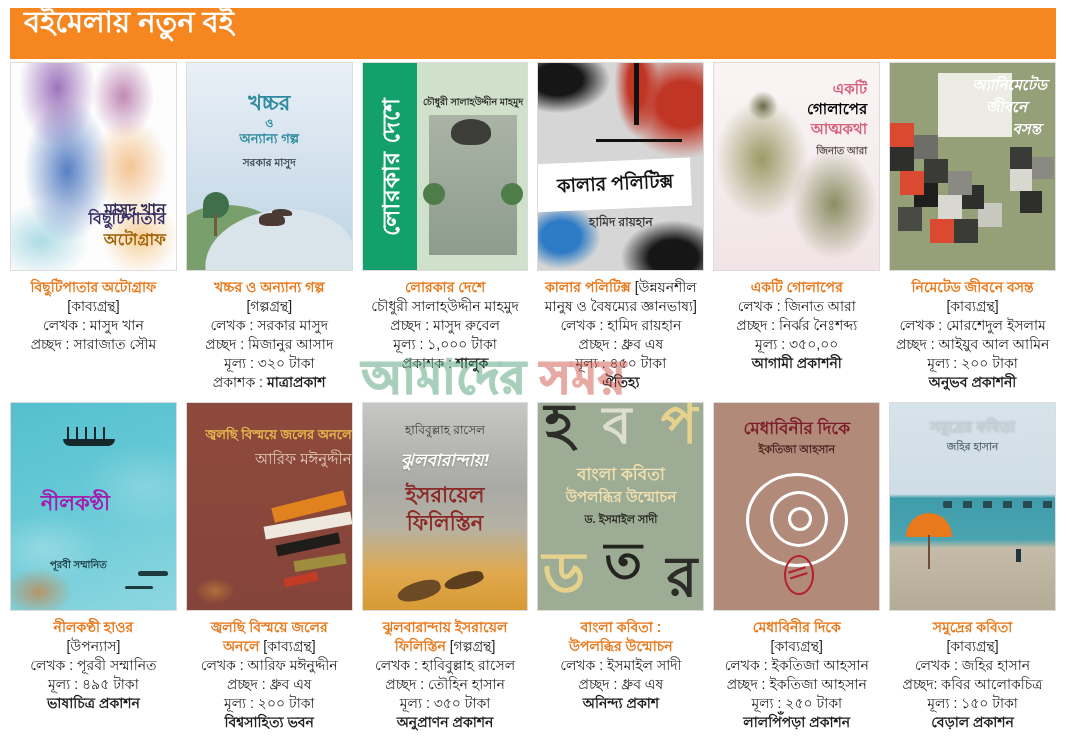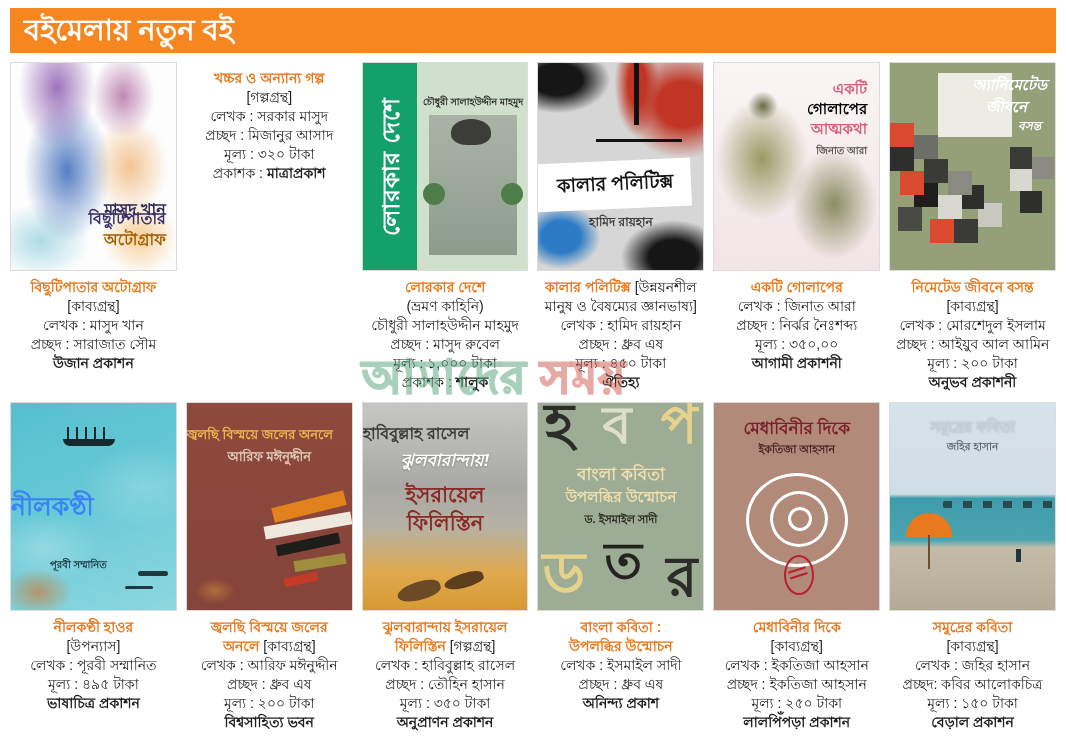--- a/index.html
+++ b/index.html
@@ -1,21 +1,21 @@
 <!DOCTYPE html>
 <html><head>
 <meta charset="utf-8">
 <style>
   html,body{margin:0;padding:0}
   body{width:1066px;height:747px;position:relative;background:#fff;overflow:hidden;
        font-family:"Liberation Sans","DejaVu Sans",sans-serif;}
 
   
-  .banner{position:absolute;left:10px;top:8px;right:10px;height:45px;background:#f6861f;
-          display:flex;align-items:center}
+  .banner{position:absolute;left:10px;top:8px;right:10px;height:51px;background:#f6861f;
+          display:flex;}
   .banner h1{margin:0;padding-left:14px;font-size:29px;font-weight:700;color:#fff;line-height:1}
 
   
   .grid{position:absolute;left:10px;top:62px;right:10px;display:grid;
         grid-template-columns:repeat(6,1fr);column-gap:9px;row-gap:3px}
   .card{display:flex;flex-direction:column}
 
   
   .cover{position:relative;height:207px;background:#fff;border:1px solid #dcdcdc;overflow:hidden}
   .cover-art{position:absolute;inset:0}
@@ -101,55 +101,55 @@
   .c6 .cover-art{background:#95a078}
   .c6 .s1{display:block;left:48px;top:10px;width:74px;height:64px;background:#ecece4}
   .c6 .s2{display:block;left:0;top:60px;width:24px;height:24px;background:#d94a30;
           box-shadow:0 24px 0 #2e2e2c,24px 12px 0 #6e6e68,10px 48px 0 #d94a30,34px 36px 0 #3a3a36,
                      58px 48px 0 #8a8a82,24px 60px 0 #1e1e1c,48px 72px 0 #d8d8d0,70px 62px 0 #2e2e2c,
                      8px 84px 0 #4a4a44,40px 96px 0 #d94a30,64px 96px 0 #3a3a36,88px 80px 0 #c8c8c0}
   .c6 .s3{display:block;left:120px;top:84px;width:22px;height:22px;background:#3a3a36;
           box-shadow:0 22px 0 #d8d8d0,22px 10px 0 #8a8a82,10px 44px 0 #2e2e2c}
   .c6 .cl-0{top:10px;right:8px;font-size:15px;color:#fff;font-style:italic}
   .c6 .cl-1{top:32px;right:28px;font-size:15px;color:#fff;font-style:italic}
-  .c6 .cl-2{top:54px;right:14px;font-size:12px;color:#fff;font-style:italic}
+  .c6 .cl-2{top:54px;right:14px;font-size:15px;color:#fff;font-style:italic}
 
   
   .c7 .cover-art{background:
     radial-gradient(80px 50px at 20% 70%, rgba(255,255,255,.25), rgba(255,255,255,0) 70%),
     radial-gradient(90px 60px at 80% 40%, rgba(255,255,255,.2), rgba(255,255,255,0) 70%),
     linear-gradient(160deg,#55bfce 0%,#66c9d6 45%,#8ed7e0 100%)}
   .c7 .s1{display:block;left:52px;top:36px;width:52px;height:7px;background:#16282c;border-radius:0 0 10px 10px}
   .c7 .s2{display:block;left:56px;top:24px;width:44px;height:12px;
           background:repeating-linear-gradient(90deg,#16282c 0 2px,transparent 2px 9px)}
   .c7 .s3{display:block;left:-8px;bottom:-6px;width:70px;height:48px;
           background:radial-gradient(closest-side,rgba(200,130,70,.75),rgba(200,130,70,0))}
   .c7 .s4{display:block;right:8px;bottom:34px;width:30px;height:5px;background:#1e3a40;border-radius:3px;
           box-shadow:-14px 14px 0 -1px #1e3a40}
-  .c7 .cl-0{top:84px;left:0;right:36px;text-align:left;font-size:25px;color:#3b82f6}
+  .c7 .cl-0{top:84px;left:0;right:36px;text-align:center;font-size:21px;color:#a21caf}
   .c7 .cl-1{top:116px;left:0;right:36px;text-align:center;font-size:25px;color:#0f2730}
   .c7 .cl-2{top:154px;left:0;right:30px;text-align:center;font-size:10px;color:#173a42;font-weight:600}
 
   
   .c8 .cover-art{background:linear-gradient(180deg,#8e4a3c,#85443a)}
   .c8 .s1{display:block;right:6px;top:96px;width:74px;height:15px;background:#e2821f;transform:rotate(-14deg)}
   .c8 .s2{display:block;right:0;top:116px;width:88px;height:13px;background:#eee8df;transform:rotate(-10deg)}
   .c8 .s3{display:block;right:12px;top:136px;width:64px;height:11px;background:#1f1d1a;transform:rotate(-12deg)}
   .c8 .s4{display:block;right:6px;top:154px;width:52px;height:11px;background:#9d8d3c;transform:rotate(-9deg)}
   .c8 .s5{display:block;right:34px;top:172px;width:34px;height:9px;background:#c23b27;transform:rotate(-12deg)}
   .c8 .s6{display:block;left:8px;bottom:6px;width:40px;height:26px;
           background:radial-gradient(closest-side,rgba(220,150,60,.5),rgba(220,150,60,0))}
-  .c8 .cl-0{top:22px;left:0;right:0;text-align:left;font-size:13px;color:#ecb94e}
-  .c8 .cl-1{top:44px;left:0;right:0;text-align:center;font-size:13px;color:#e3cdb9;font-weight:700}
+  .c8 .cl-0{top:22px;left:0;right:0;text-align:right;font-size:13px;color:#ecb94e}
+  .c8 .cl-1{top:44px;left:0;right:0;text-align:right;font-size:15px;color:#e3cdb9;font-weight:400}
 
   
   .c9 .cover-art{background:linear-gradient(180deg,#c6c6c4 0%,#a9a9a5 40%,#b5b2a4 60%,#e0a94e 82%,#d79a33 100%)}
   .c9 .s1{display:block;left:34px;bottom:10px;width:44px;height:18px;background:#6b4a26;
           border-radius:50% 50% 40% 60%;transform:rotate(-18deg);box-shadow:46px 4px 0 -2px #5d3f20}
-  .c9 .cl-0{top:18px;left:0;right:0;font-size:16px;color:#3a3a38;font-weight:700}
+  .c9 .cl-0{top:18px;left:0;right:0;text-align:center;font-size:12px;color:#3a3a38;font-weight:400}
   .c9 .cl-1{top:44px;left:0;right:0;text-align:center;font-size:17px;color:#fff;font-style:italic;
             text-shadow:0 1px 2px rgba(0,0,0,.25)}
   .c9 .cl-2{top:76px;left:0;right:0;text-align:center;font-size:21px;color:#8c2a26}
   .c9 .cl-3{top:104px;left:0;right:0;text-align:center;font-size:21px;color:#8c2a26}
 
   
   .c10 .cover-art{background:#9dac95}
   .c10 .g{position:absolute;font-weight:700}
   .c10 .g-1{top:-22px;left:6px;font-size:56px;color:#2c2c28}
   .c10 .g-2{top:-18px;left:64px;font-size:52px;color:#dedecf}
@@ -205,24 +205,39 @@
           <span class="cl cl-0">মাসুদ খান</span>
           <span class="cl cl-1">বিছুটিপাতার</span>
           <span class="cl cl-2">অটোগ্রাফ</span>
         </div>
     </div>
     <div class="info">
         <div class="line"><span class="seg-o">বিছুটিপাতার অটোগ্রাফ</span></div>
         <div class="line"><span class="seg-p">[কাব্যগ্রন্থ]</span></div>
         <div class="line"><span class="seg-p">লেখক : মাসুদ খান</span></div>
         <div class="line"><span class="seg-p">প্রচ্ছদ : সারাজাত সৌম</span></div>
-        <div class="line"><span class="seg-b">উজান প্রকাশন</span></div>
-      </div>
-  </div>
-    <div class="card">
+      </div>
+  </div>
+    <div class="card">
+    <div class="cover c2">
+      <div class="cover-art">
+        <i class="s s1"></i>
+        <i class="s s2"></i>
+        <i class="s s3"></i>
+        <i class="s s4"></i>
+        <i class="s s5"></i>
+
+      </div>
+      <div class="cover-text">
+          <span class="cl cl-0">খচ্চর</span>
+          <span class="cl cl-1">ও</span>
+          <span class="cl cl-2">অন্যান্য গল্প</span>
+          <span class="cl cl-3">সরকার মাসুদ</span>
+        </div>
+    </div>
     <div class="info">
         <div class="line"><span class="seg-o">খচ্চর ও অন্যান্য গল্প</span></div>
         <div class="line"><span class="seg-p">[গল্পগ্রন্থ]</span></div>
         <div class="line"><span class="seg-p">লেখক : সরকার মাসুদ</span></div>
         <div class="line"><span class="seg-p">প্রচ্ছদ : মিজানুর আসাদ</span></div>
         <div class="line"><span class="seg-p">মূল্য : ৩২০ টাকা</span></div>
         <div class="line"><span class="seg-p">প্রকাশক : </span><span class="seg-b">মাত্রাপ্রকাশ</span></div>
       </div>
   </div>
     <div class="card">
@@ -234,21 +249,20 @@
         <i class="s s4"></i>
 
       </div>
       <div class="cover-text">
           <span class="cl cl-0">লোরকার দেশে</span>
           <span class="cl cl-1">চৌধুরী সালাহউদ্দীন মাহমুদ</span>
         </div>
     </div>
     <div class="info">
         <div class="line"><span class="seg-o">লোরকার দেশে</span></div>
-        <div class="line"><span class="seg-p">(ভ্রমণ কাহিনি)</span></div>
         <div class="line"><span class="seg-p">চৌধুরী সালাহউদ্দীন মাহমুদ</span></div>
         <div class="line"><span class="seg-p">প্রচ্ছদ : মাসুদ রুবেল</span></div>
         <div class="line"><span class="seg-p">মূল্য : ১,০০০ টাকা</span></div>
         <div class="line"><span class="seg-p">প্রকাশক : </span><span class="seg-b">শালুক</span></div>
       </div>
   </div>
     <div class="card">
     <div class="cover c4">
       <div class="cover-art">
         <i class="s s1"></i>

